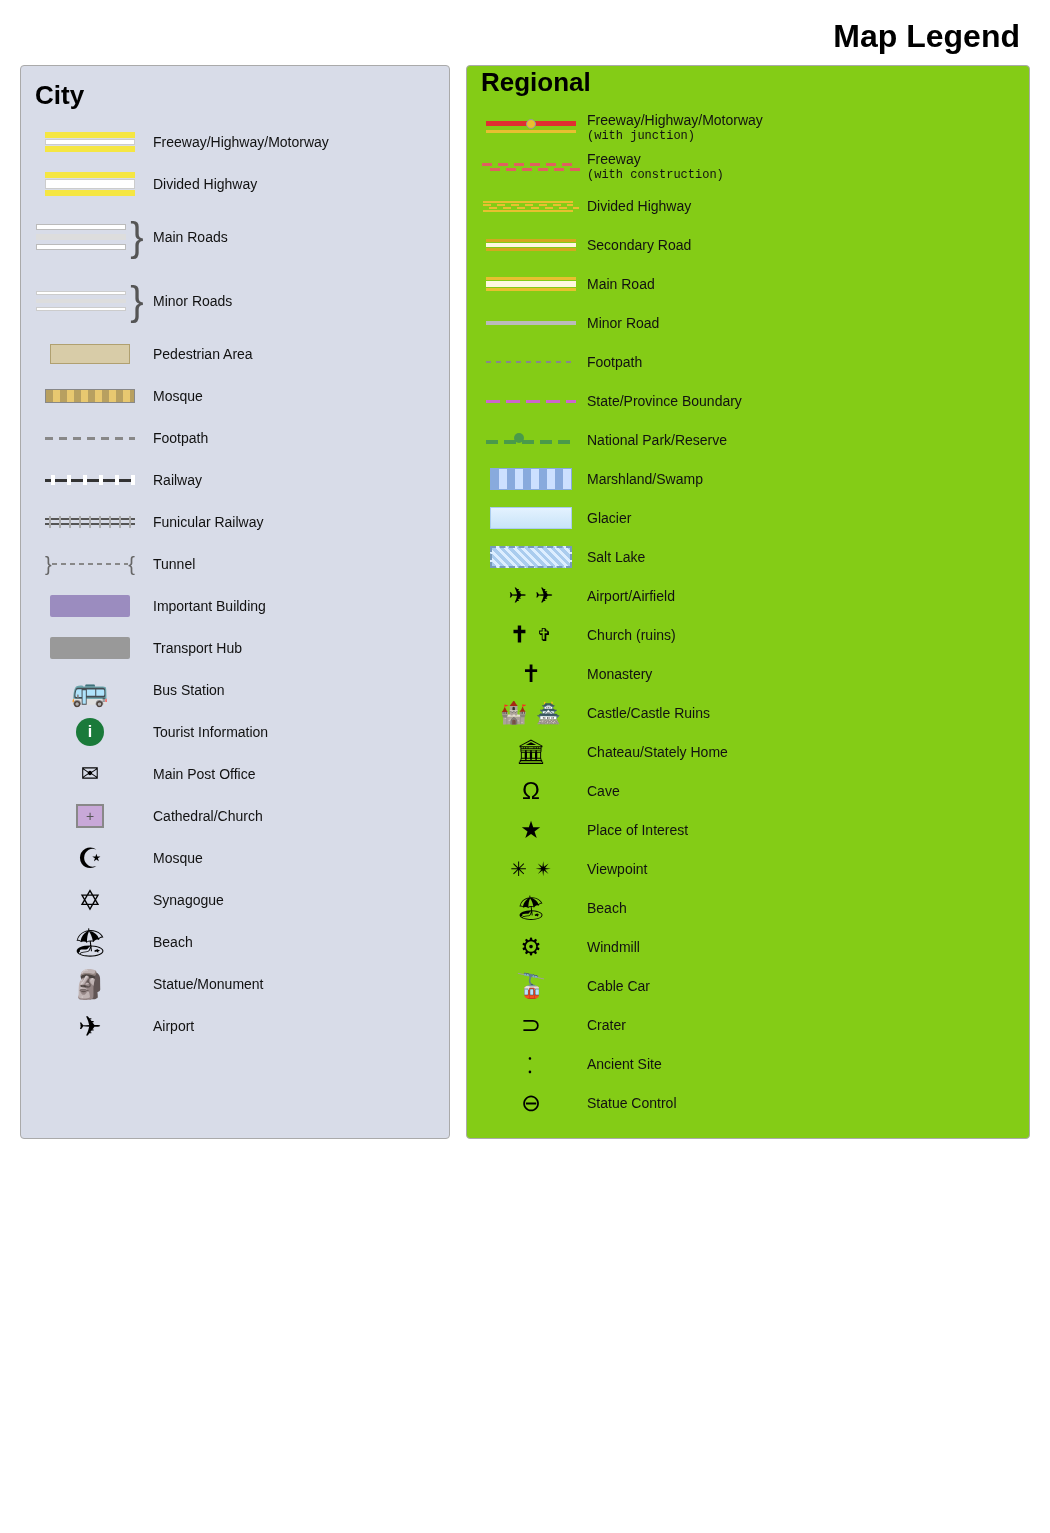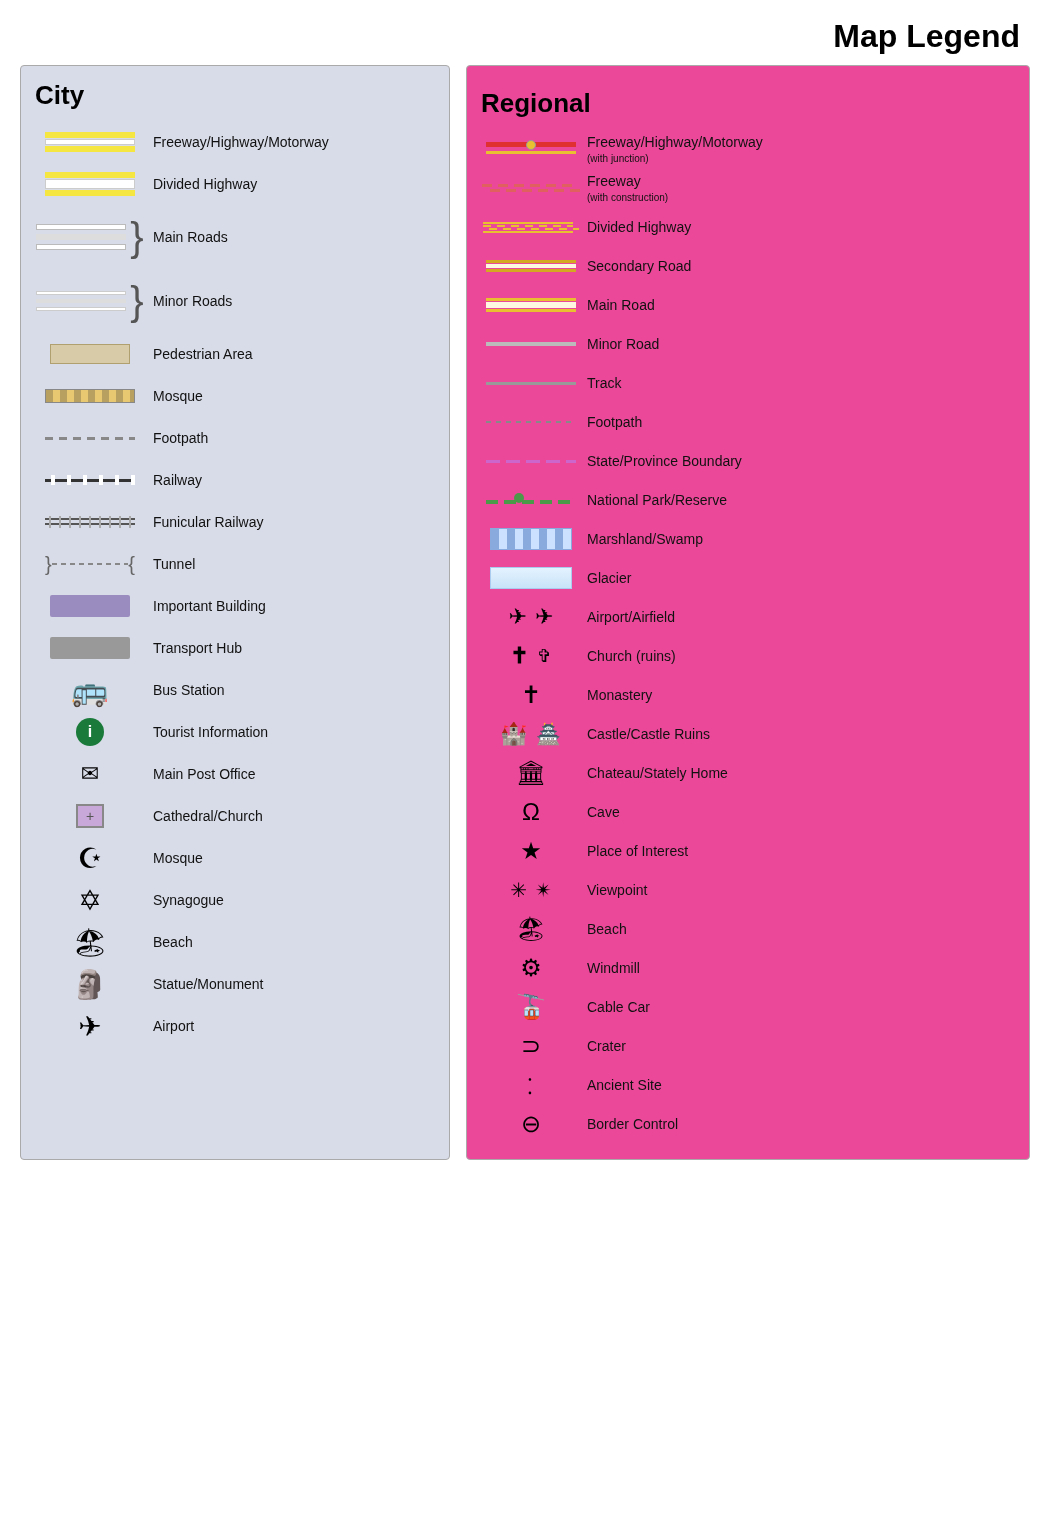--- a/index.html
+++ b/index.html
@@ -30,24 +30,24 @@
       background: #d8dce8;
       border: 1px solid #aaa;
       border-radius: 4px;
       padding: 14px 16px 14px 14px;
       width: 430px;
       flex-shrink: 0;
     }
 
     
     .regional-column {
-      background: #ec4899;
+      background: #84cc16;
       border: 1px solid #aaa;
       border-radius: 4px;
-      padding: 22px 16px 14px 14px;
+      padding: 1px 16px 14px 14px;
       flex: 1;
     }
 
     .section-title {
       font-size: 26px;
       font-weight: 900;
       margin-bottom: 12px;
       color: #000;
     }
 
@@ -243,22 +243,23 @@
     }
 
     .reg-label {
       font-size: 14px;
       color: #111;
       padding-left: 6px;
       line-height: 1.3;
     }
 
     .reg-label small {
-      font-size: 10px;
+      font-size: 12px;
       display: block;
+      font-family: Liberation Mono, monospace;
     }
 
     .icon-reg {
       font-size: 24px;
       text-align: center;
       min-width: 100px;
     }
 
     .two-icons {
       display: flex;
@@ -523,26 +524,20 @@
       <div class="reg-label">Main Road</div>
     </div>
 
     <div class="reg-legend-row">
       <div class="reg-symbol">
         <div style="width:90px;height:4px;background:#bbb;"></div>
       </div>
       <div class="reg-label">Minor Road</div>
     </div>
 
-    <div class="reg-legend-row">
-      <div class="reg-symbol">
-        <div style="width:90px;height:3px;background:#999;"></div>
-      </div>
-      <div class="reg-label">Track</div>
-    </div>
 
     <div class="reg-legend-row">
       <div class="reg-symbol">
         <div style="width:90px;height:2px;background:repeating-linear-gradient(to right,#888 0px,#888 5px,transparent 5px,transparent 10px);"></div>
       </div>
       <div class="reg-label">Footpath</div>
     </div>
 
 
     <div class="reg-legend-row">
@@ -570,20 +565,26 @@
       <div class="reg-label">Marshland/Swamp</div>
     </div>
 
     <div class="reg-legend-row">
       <div class="reg-symbol">
         <div style="width:82px;height:22px;background:linear-gradient(to bottom,#e4f2ff,#c8e4f8);border:1px solid #aaccee;"></div>
       </div>
       <div class="reg-label">Glacier</div>
     </div>
 
+    <div class="reg-legend-row">
+      <div class="reg-symbol">
+        <div style="width:82px;height:22px;background:repeating-linear-gradient(45deg,#aaccee 0px,#aaccee 3px,#ddeeff 3px,#ddeeff 6px);border:2px dashed #7799bb;"></div>
+      </div>
+      <div class="reg-label">Salt Lake</div>
+    </div>
 
     <div class="reg-legend-row">
       <div class="reg-symbol">
         <div class="two-icons">
           <span style="font-size:22px;">✈</span>
           <span style="font-size:22px;">✈</span>
         </div>
       </div>
       <div class="reg-label">Airport/Airfield</div>
     </div>
@@ -680,18 +681,18 @@
           <span style="font-size:22px;letter-spacing:2px;">⁚</span>
         </div>
       </div>
       <div class="reg-label">Ancient Site</div>
     </div>
 
     <div class="reg-legend-row">
       <div class="reg-symbol">
         <span class="icon-reg">⊖</span>
       </div>
-      <div class="reg-label">Border Control</div>
+      <div class="reg-label">Statue Control</div>
     </div>
 
   </div>
 
 </div>
 
 </body></html>

